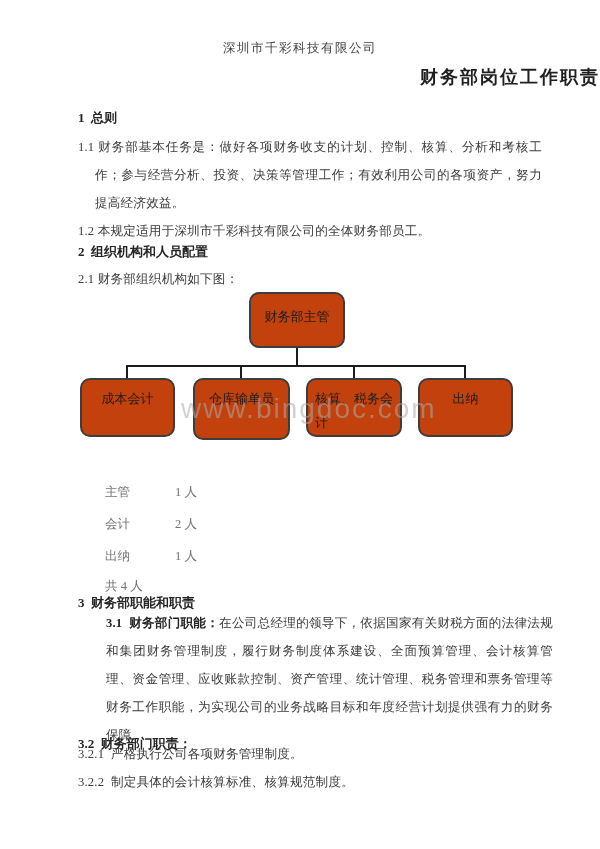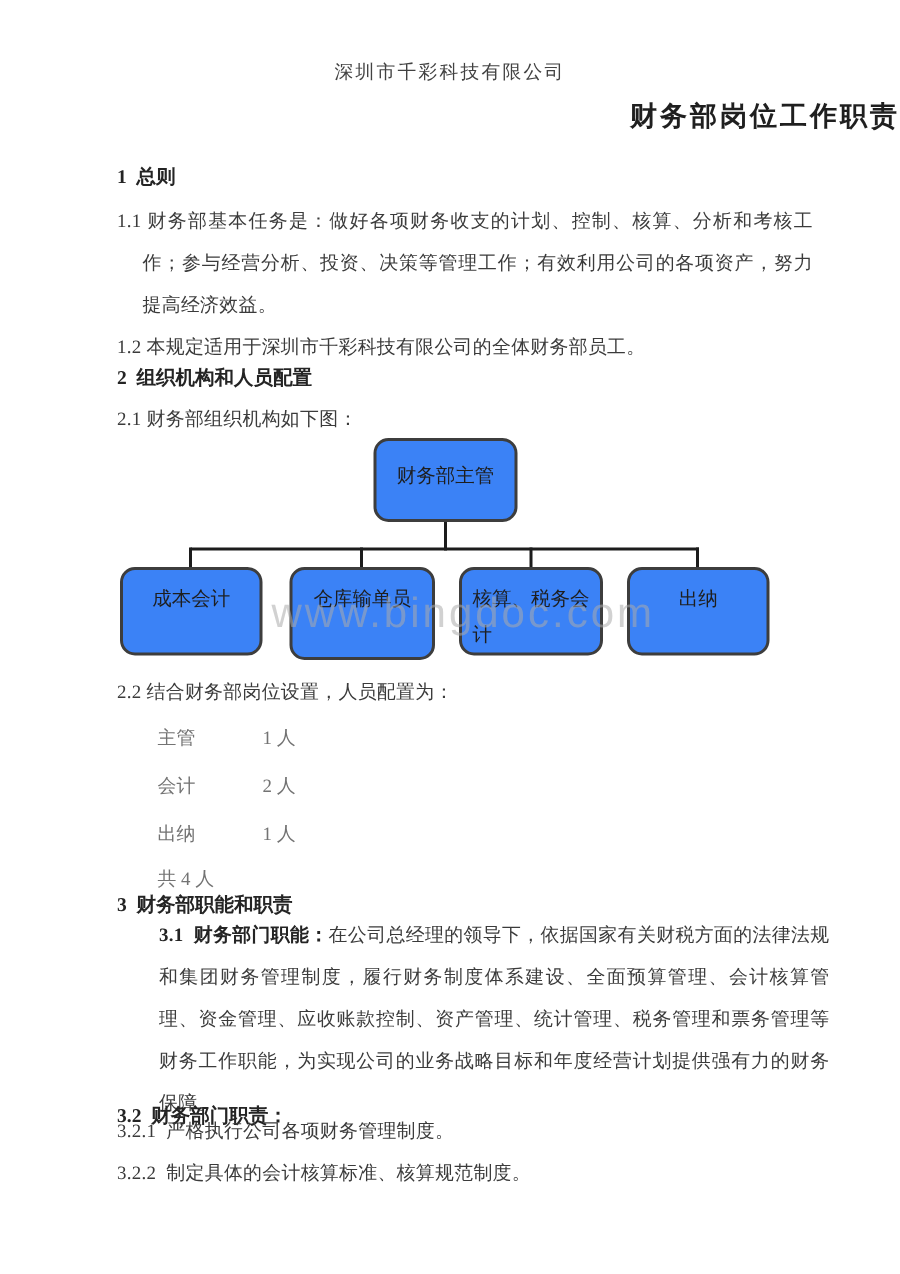--- a/index.html
+++ b/index.html
@@ -33,21 +33,21 @@
   .p31 { top:609px; left:78px;margin-left:28px; }
   .p31 .lbl { font-weight:bold; color:#242424; white-space:pre-wrap; }
   .p321 { top:740px; left:78px; white-space:pre-wrap; }
   .p322 { top:768px; left:78px; white-space:pre-wrap; }
   .srow { position:absolute; left:105px; display:flex; font-size:12.6px; line-height:28px; color:#737373; }
   .srow .role { width:70px; }
   .r1 { top:478px; } .r2 { top:510px; } .r3 { top:542px; } .rt { top:572px; }
   
   .obox {
     position:absolute; box-sizing:border-box;
-    background:#3b82f6; border:2px solid #3d3d3d; border-radius:10px;
+    background:#c2410c; border:2px solid #3d3d3d; border-radius:10px;
     font-size:13px; color:#1e1e1e; text-align:center; z-index:2;
   }
   .oroot { left:249px; top:292px; width:96px; height:56px; padding-top:14px; }
   .c1 { left:80px;  top:378px; width:95px; height:59px; padding-top:10px; }
   .c2 { left:193px; top:378px; width:97px; height:62px; padding-top:10px; }
   .c3 { left:306px; top:378px; width:96px; height:59px; padding-top:7px;
         text-align:left; padding-left:7px; padding-right:4px; line-height:24px; }
   .c4 { left:418px; top:378px; width:95px; height:59px; padding-top:10px; }
   .cline { position:absolute; background:#1c1c1c; z-index:1; }
   .vmain { left:296px; top:348px; width:2px; height:19px; }
@@ -88,21 +88,20 @@
 
     <div class="obox oroot">财务部主管</div>
     <div class="obox c1">成本会计</div>
     <div class="obox c2">仓库输单员</div>
     <div class="obox c3">核算、税务会计</div>
     <div class="obox c4">出纳</div>
 
     <div class="watermark">www.bingdoc.com</div>
   </div>
 
-  <div class="abs body-p p22">2.2 结合财务部岗位设置，人员配置为：</div>
 
   <div class="srow r1">
     <span class="role">主管</span>
     <span class="cnt">1 人</span>
   </div>
   <div class="srow r2">
     <span class="role">会计</span>
     <span class="cnt">2 人</span>
   </div>
   <div class="srow r3">

